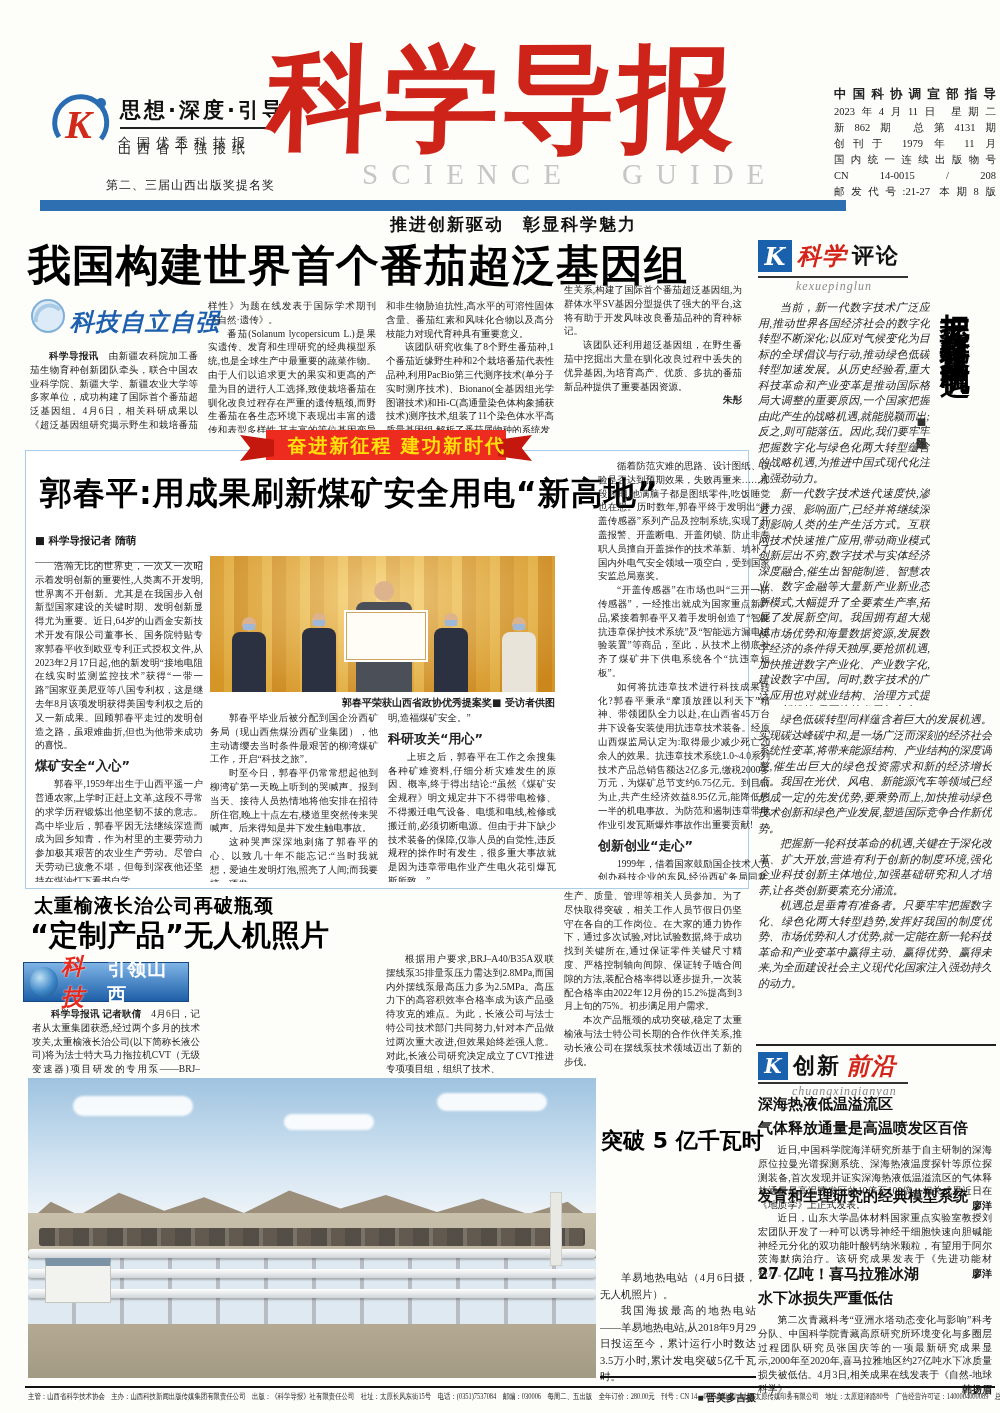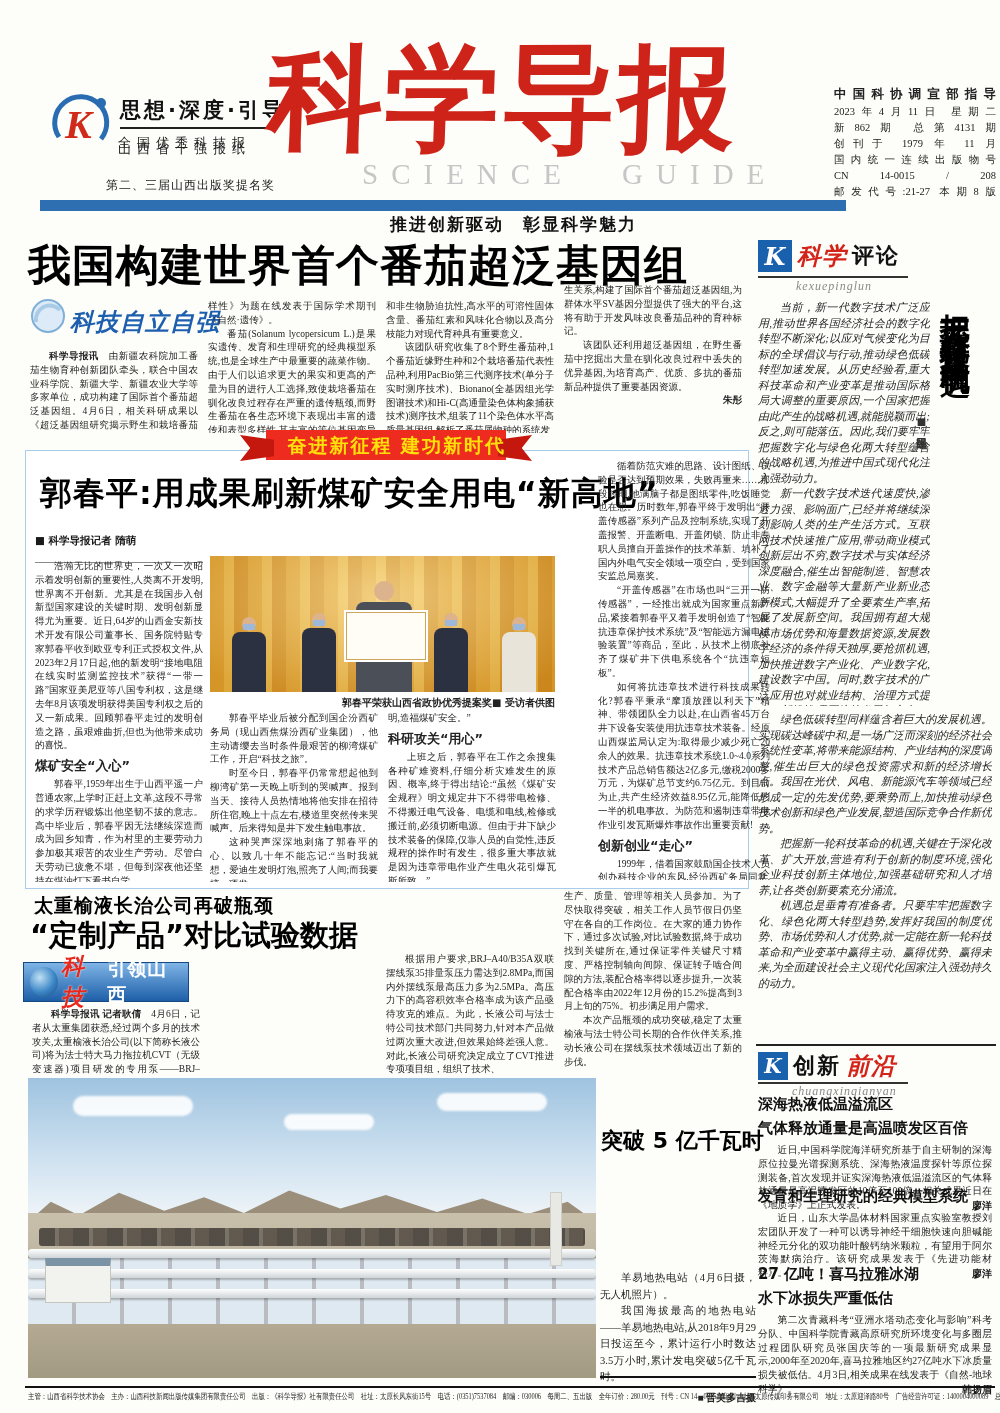--- a/index.html
+++ b/index.html
@@ -222,21 +222,21 @@
   <div class="abs col" style="left:598px;top:460px;width:172px;height:420px;">
     <p>循着防范灾难的思路、设计图纸、试验是否达到预期效果，失败再重来……那段时期,他满脑子都是图纸零件,吃饭睡觉也在想。历时数年,郭春平终于发明出“开盖传感器”系列产品及控制系统,实现了开盖报警、开盖断电、开盖闭锁、防止非专职人员擅自开盖操作的技术革新、填补了国内外电气安全领域一项空白，受到国家安监总局嘉奖。</p>
     <p>“开盖传感器”在市场也叫“三开一防传感器”，一经推出就成为国家重点新产品,紧接着郭春平又着手发明创造了“智能抗违章保护技术系统”及“智能远方漏电试验装置”等商品，至此，从技术上彻底补齐了煤矿井下供电系统各个“抗违章短板”。</p>
     <p>如何将抗违章技术进行科技成果转化?郭春平秉承“摩顶放踵以利天下”精神、带领团队全力以赴,在山西省45万台井下设备安装使用抗违章技术装备。经原山西煤监局认定为:取得最少减少死亡20余人的效果。抗违章技术系统1.0~4.0系列技术产品总销售额达2亿多元,缴税2000多万元，为煤矿总节支约6.75亿元。到目前为止,共产生经济效益8.95亿元,能降低约一半的机电事故。为防范和遏制违章带电作业引发瓦斯爆炸事故作出重要贡献!</p>
     <div class="sub-h">创新创业“走心”</div>
     <p>1999年，借着国家鼓励国企技术人员创办科技企业的东风,经汾西矿务局同意,郭春平凑了5.45万元作为注册资本，在介休创办了山西金安新技术开发有限公司，开启了“为安全服务,为安全贡献”的创业梦想。</p>
 
   </div>
 
   <div class="abs kicker" style="left:34px;top:893px;">太重榆液长治公司再破瓶颈</div>
-  <div class="abs h-custom" style="left:30px;top:916px;">“定制产品”对比试验数据</div>
+  <div class="abs h-custom" style="left:30px;top:916px;">“定制产品”无人机照片</div>
 
   <div class="abs jl-badge" style="left:23px;top:962px;width:152px;height:38px;">
     <span class="earth"></span>
     <span class="red">科技</span>
     <span class="white">引领山西</span>
   </div>
 
   <div class="abs col" style="left:32px;top:1008px;width:168px;height:66px;">
     <p><b>科学导报讯 记者耿倩　</b><span>4月6日，记者从太重集团获悉,经过两个多月的技术攻关,太重榆液长治公司(以下简称长液公司)将为法士特大马力拖拉机CVT（无级变速器)项目研发的专用泵——BRJ–A40/B35A双联摆</span></p>
   </div>

